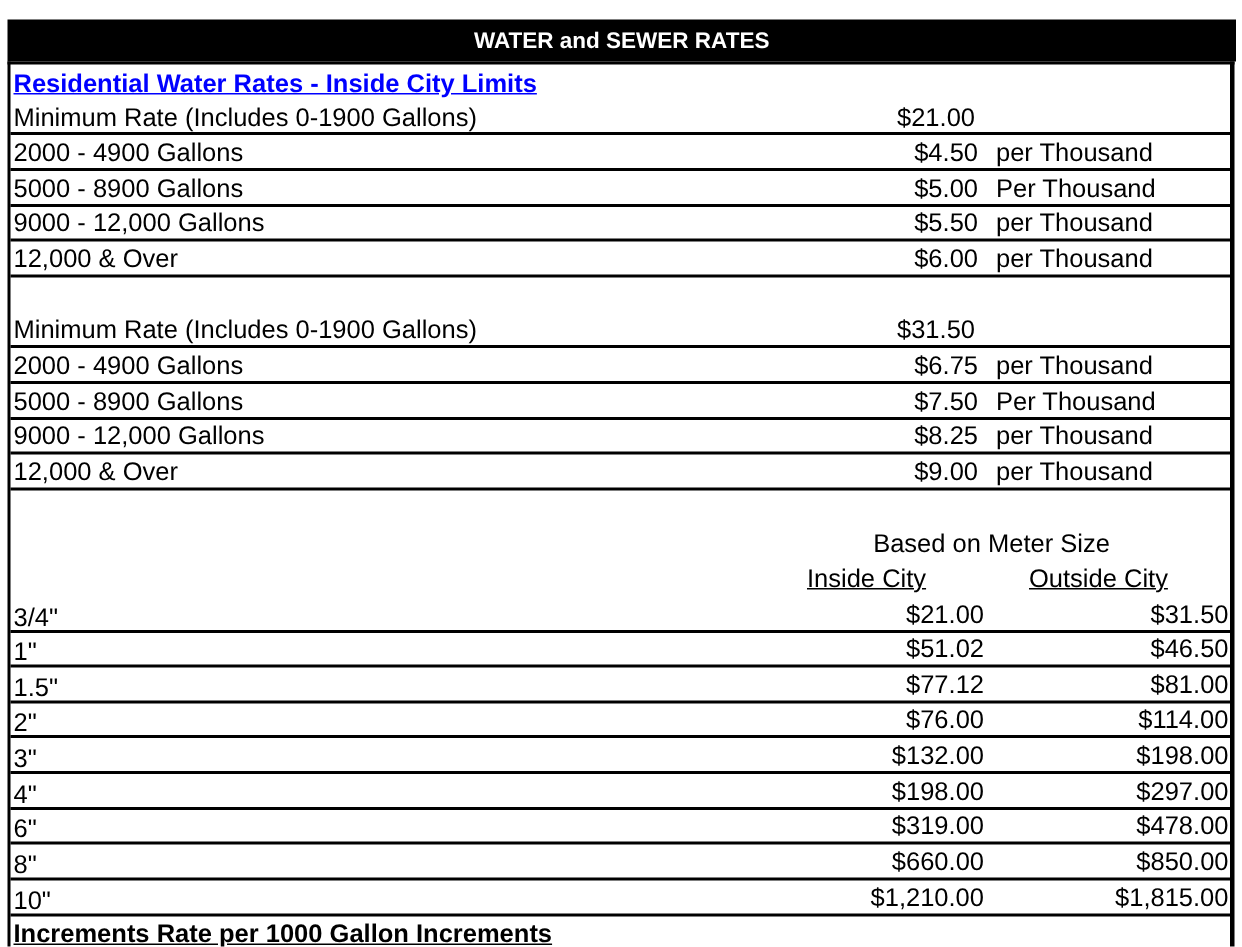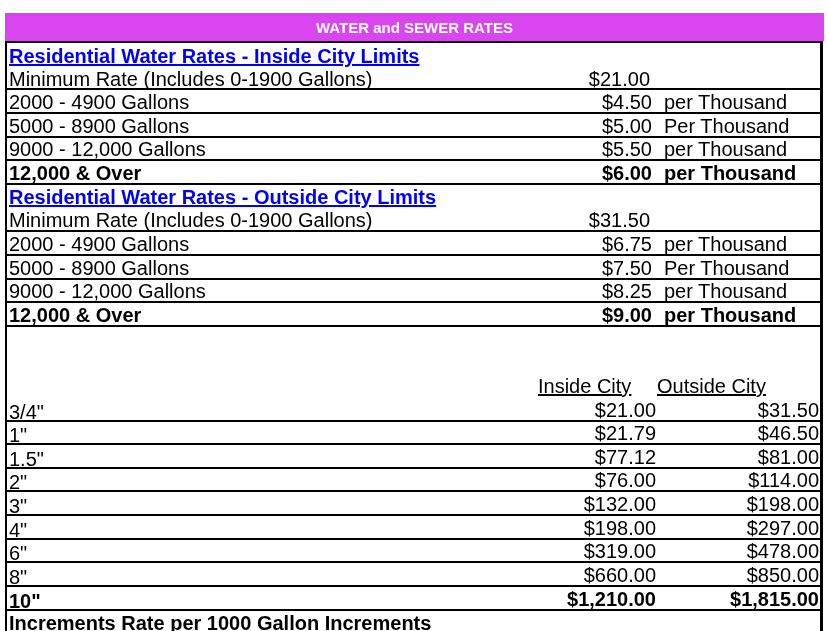--- a/index.html
+++ b/index.html
@@ -1,38 +1,38 @@
 <!DOCTYPE html>
 <html><head>
 <meta charset="utf-8">
 <style>
   html, body { margin: 0; padding: 0; background: #ffffff; }
   body { width: 828px; height: 631px; position: relative; overflow: hidden;
          font-family: "Liberation Sans", "DejaVu Sans", sans-serif; color: #000; }
   .title-bar { position: absolute; left: 5px; top: 13px; width: 819px; height: 28px;
-               background: #d946ef; color: #fff; font-weight: bold; font-size: 15px;
+               background: #000000; color: #fff; font-weight: bold; font-size: 15px;
                display: flex; align-items: center; justify-content: center; }
   .sheet { position: absolute; left: 5px; top: 41px; width: 818px; height: 600px;
            border-left: 2px solid #000; border-right: 3px solid #000; border-top: 2px solid #000;
            box-sizing: border-box; }
-  .row { position: absolute; left: 0; width: 100%; box-sizing: border-box; font-size: 20px; }
+  .row { position: absolute; left: 0; width: 100%; box-sizing: border-box; font-size: 17px; }
   .row.bt { border-top: 2.5px solid #000; }
-  .row.bb { border-bottom: 2.5px solid #000; font-weight: bold; }
+  .row.bb { border-bottom: 2.5px solid #000; }
   .cell { position: absolute; bottom: 1px; white-space: nowrap; line-height: 18px; }
   .label { left: 2px; }
   .section { color: #0000ff; font-weight: bold; text-decoration: underline; }
   .section-black { color: #000; font-weight: bold; text-decoration: underline; }
   .price { right: 168px; text-align: right; }
   .unit { left: 657px; }
   .center-head { left: 574px; width: 160px; text-align: center; }
   .col-inside { right: 164px; text-align: right; }
   .col-outside { right: 1px; text-align: right; }
   .ul { text-decoration: underline; }
   .col-inside-head { left: 531px; }
-  .col-outside-head { left: 650px; text-decoration: underline; }
+  .col-outside-head { left: 679px; text-decoration: underline; }
 </style>
 </head>
 <body>
 
 <div class="title-bar">WATER and SEWER RATES</div>
 
 <div class="sheet">
 
   <div class="row" style="top:0;height:23px">
     <span class="cell label section">Residential Water Rates - Inside City Limits</span>
@@ -55,23 +55,20 @@
     <span class="cell label">9000 - 12,000 Gallons</span>
     <span class="cell price">$5.50</span>
     <span class="cell unit">per Thousand</span>
   </div>
   <div class="row bt bb" style="top:116px;height:26px">
     <span class="cell label">12,000 &amp; Over</span>
     <span class="cell price">$6.00</span>
     <span class="cell unit">per Thousand</span>
   </div>
 
-  <div class="row" style="top:142px;height:22px">
-    <span class="cell label section">Residential Water Rates - Outside City Limits</span>
-  </div>
   <div class="row" style="top:164px;height:23px">
     <span class="cell label">Minimum Rate (Includes 0-1900 Gallons)</span>
     <span class="cell price" style="right:170px">$31.50</span>
   </div>
   <div class="row bt" style="top:187px;height:24px">
     <span class="cell label">2000 - 4900 Gallons</span>
     <span class="cell price">$6.75</span>
     <span class="cell unit">per Thousand</span>
   </div>
   <div class="row bt" style="top:211px;height:24px">
@@ -84,33 +81,34 @@
     <span class="cell price">$8.25</span>
     <span class="cell unit">per Thousand</span>
   </div>
   <div class="row bt bb" style="top:258px;height:26px">
     <span class="cell label">12,000 &amp; Over</span>
     <span class="cell price">$9.00</span>
     <span class="cell unit">per Thousand</span>
   </div>
 
   <div class="row" style="top:306px;height:24px">
+    <span class="cell center-head">Based on Meter Size</span>
   </div>
   <div class="row" style="top:330px;height:23px">
     <span class="cell col-inside-head ul">Inside City</span>
     <span class="cell col-outside-head ul">Outside City</span>
   </div>
   <div class="row" style="top:353px;height:24px">
     <span class="cell label" style="bottom:-1px">3/4"</span>
     <span class="cell col-inside">$21.00</span>
     <span class="cell col-outside">$31.50</span>
   </div>
   <div class="row bt" style="top:377px;height:23px">
     <span class="cell label" style="bottom:-1px">1"</span>
-    <span class="cell col-inside">$21.79</span>
+    <span class="cell col-inside">$51.02</span>
     <span class="cell col-outside">$46.50</span>
   </div>
   <div class="row bt" style="top:400px;height:24px">
     <span class="cell label" style="bottom:-1px">1.5"</span>
     <span class="cell col-inside">$77.12</span>
     <span class="cell col-outside">$81.00</span>
   </div>
   <div class="row bt" style="top:424px;height:23px">
     <span class="cell label" style="bottom:-1px">2"</span>
     <span class="cell col-inside">$76.00</span>

